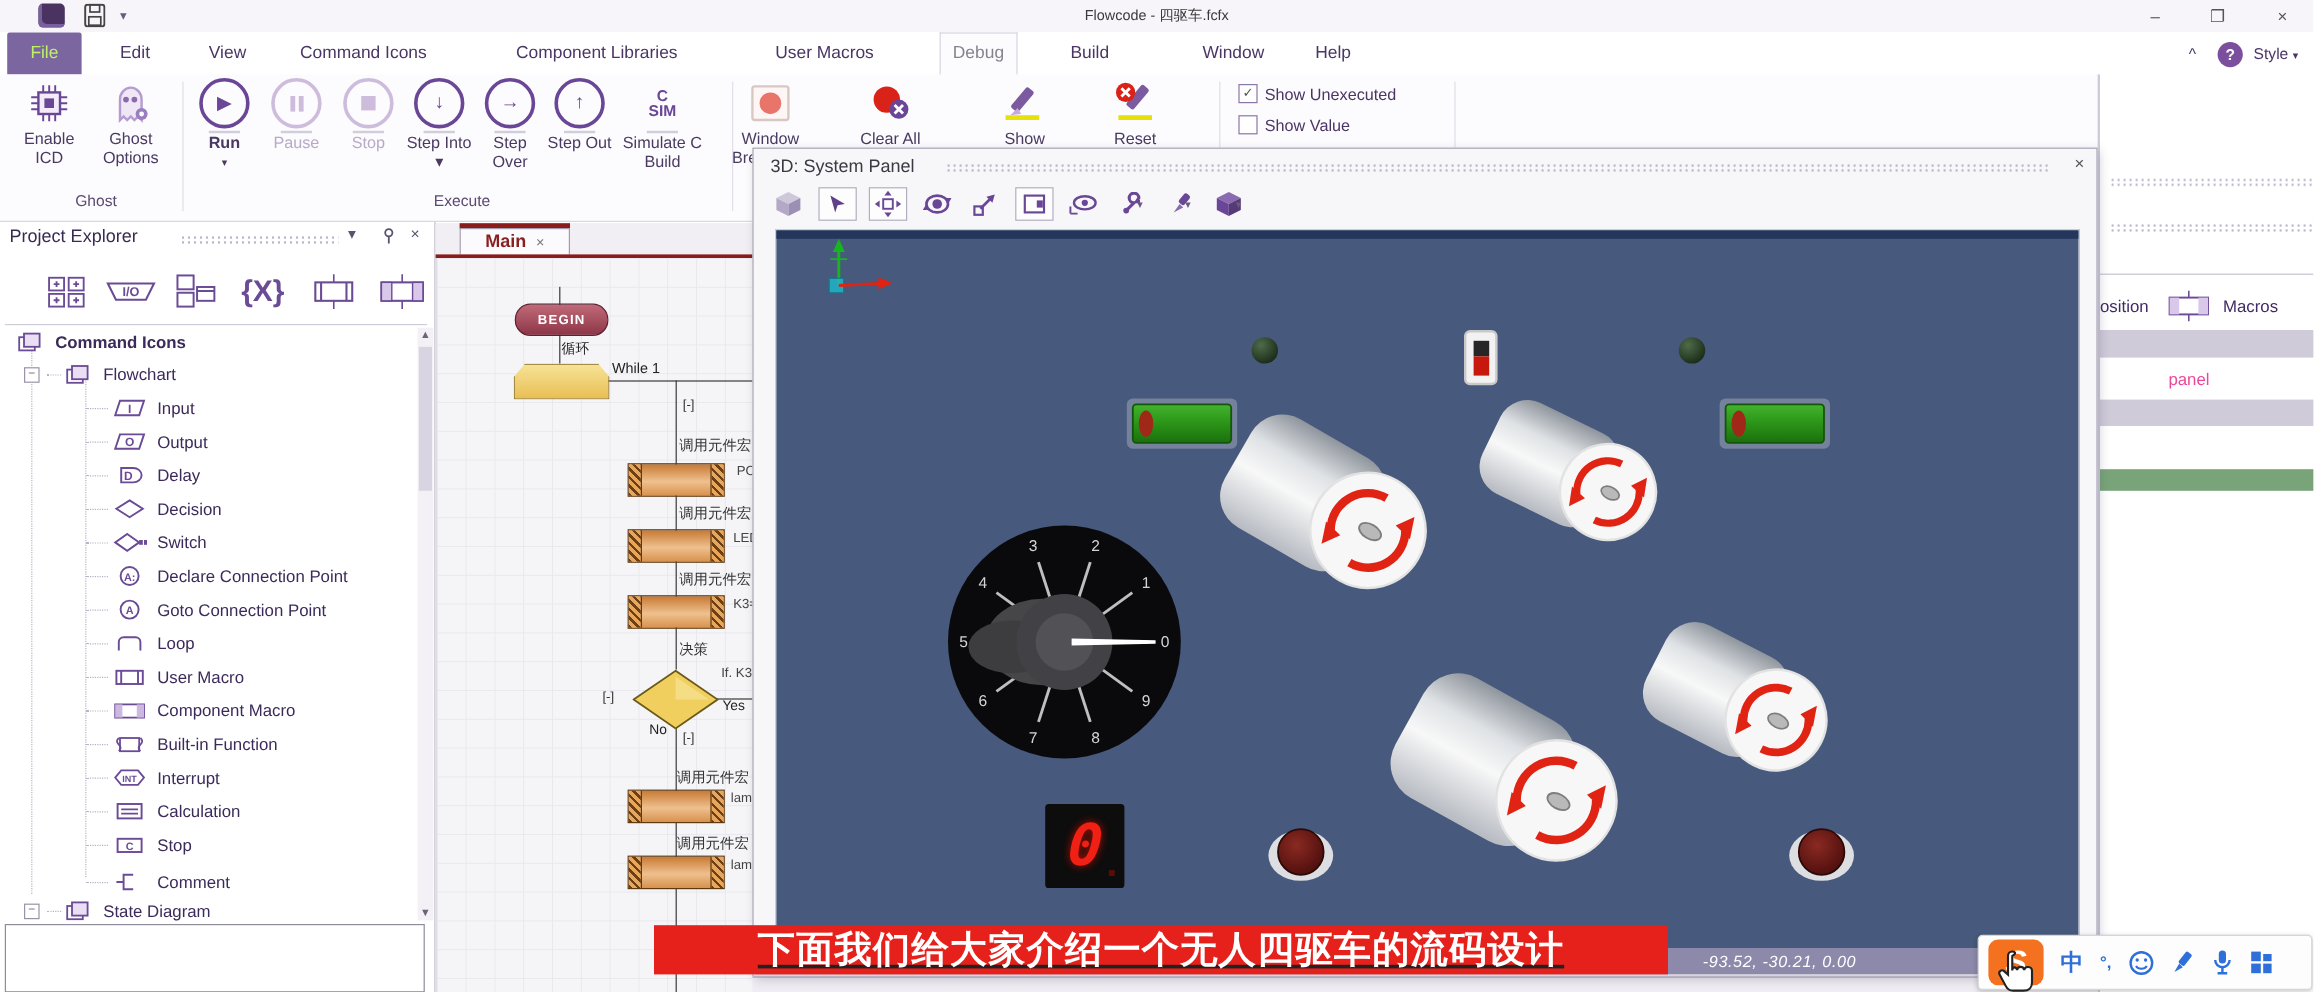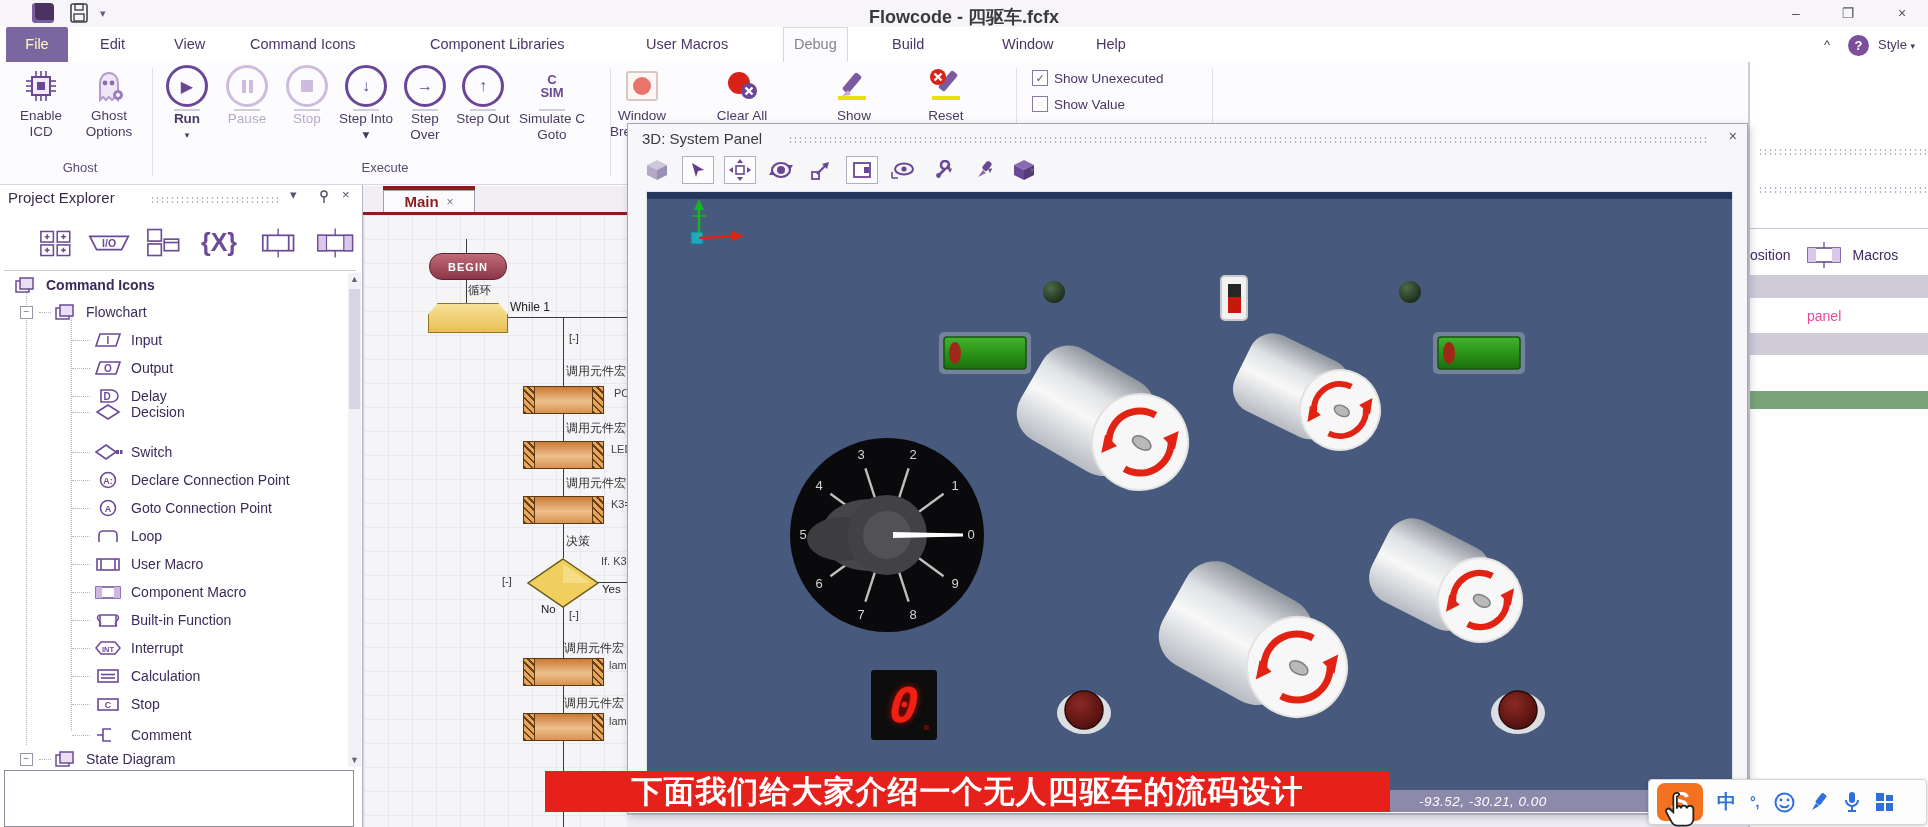--- a/index.html
+++ b/index.html
@@ -5,26 +5,26 @@
   html,body{margin:0;padding:0;background:#fff;}
   .app{position:relative;width:1928px;height:827px;overflow:hidden;background:#fff;
        font-family:"Liberation Sans","DejaVu Sans",sans-serif;color:#222;}
   .abs{position:absolute;}
   
   .titlebar{position:absolute;left:0;top:0;width:1928px;height:27px;background:#f7f5fa;}
   .appicon{position:absolute;left:32px;top:3px;width:22px;height:20px;border-radius:4px;
            background:#4a3360;box-shadow:inset 3px -3px 0 #7a5f9e;}
   .saveicon{position:absolute;left:70px;top:3px;width:18px;height:20px;}
   .qat-drop{position:absolute;left:100px;top:7px;font-size:11px;color:#6a5a80;}
-  .wtitle{position:absolute;left:0;right:0;top:5px;text-align:center;font-size:18px;color:#3a3a3a;font-weight:bold;}
+  .wtitle{position:absolute;left:0;right:0;top:5px;text-align:center;font-size:12px;color:#3a3a3a;}
   .winbtn{position:absolute;top:2px;width:40px;height:23px;text-align:center;font-size:14px;color:#555;line-height:23px;}
   
   .menubar{position:absolute;left:0;top:27px;width:1928px;height:35px;background:#ffffff;}
   .menu-item{position:absolute;top:0;height:35px;line-height:35px;font-size:14.5px;color:#4a3564;padding:0 10px;}
-  .menu-file{background:#7c66a0;color:#fef9c3;border-radius:2px 2px 0 0;}
+  .menu-file{background:#7c66a0;color:#bef264;border-radius:2px 2px 0 0;}
   .menu-active{color:#85838d;background:#fcfbfd;border:1px solid #d9d5e1;border-bottom:none;line-height:33px;}
   .mb-right{position:absolute;top:0;height:35px;line-height:35px;font-size:13px;color:#4a3564;}
   .helpdot{display:inline-block;width:21px;height:21px;border-radius:50%;background:#7c4f9e;color:#fff;
            text-align:center;line-height:21px;font-weight:bold;font-size:13px;vertical-align:middle;}
   
   .ribbon{position:absolute;left:0;top:62px;width:1928px;height:122px;background:#fcfbfd;border-bottom:1px solid #dad6e2;}
   .rsep{position:absolute;top:6px;height:108px;width:1px;background:#e2deea;}
   .rgroup-label{position:absolute;top:98px;font-size:13px;color:#5a4a72;text-align:center;}
   .ritem{position:absolute;top:2px;width:66px;text-align:center;}
   .rico{height:44px;display:flex;align-items:center;justify-content:center;}
@@ -108,21 +108,21 @@
             display:flex;align-items:center;justify-content:center;}
   .sevenseg span{font-family:"DejaVu Sans Mono","Liberation Mono",monospace;font-style:italic;font-weight:bold;
             font-size:48px;color:#f02015;text-shadow:0 0 7px #a81005;transform:skewX(-4deg);}
   .sevenseg .dp{position:absolute;right:8px;bottom:10px;width:5px;height:5px;background:#5a0d06;border-radius:1px;}
   .p3-status{position:absolute;left:1px;bottom:1px;width:1117px;height:22px;background:#8d89ab;color:#fff;
              font-size:13.5px;display:flex;align-items:center;}
   .p3-status span{margin-left:790px;letter-spacing:.5px;font-style:italic;}
   
   .bottomstrip{position:absolute;left:627px;top:814px;width:1121px;height:13px;background:#efedf3;border-top:1px solid #c8c4d2;}
   .banner{position:absolute;left:545px;top:771px;width:845px;height:41px;background:#e6211c;z-index:20;
-          display:flex;align-items:center;justify-content:center;}
+          display:flex;align-items:center;justify-content:center;text-decoration:underline;}
   .banner span{color:#fff;font-size:31px;font-weight:bold;letter-spacing:1px;white-space:nowrap;}
   .imebar{position:absolute;left:1648px;top:779px;width:277px;height:44px;background:#fdfdfd;border:1px solid #d5d5d8;
           border-radius:4px;box-shadow:0 1px 4px rgba(0,0,0,.2);z-index:30;display:flex;align-items:center;}
   .sogou{width:46px;height:38px;margin-left:8px;border-radius:8px;background:#f4711f;color:#fff;font-weight:bold;
          font-size:27px;display:flex;align-items:center;justify-content:center;font-style:italic;}
   .ime-ic{color:#2f6fd9;font-size:19px;font-weight:bold;margin-left:14px;display:flex;align-items:center;}
   .cursor{position:absolute;left:1662px;top:790px;z-index:40;}
   .clip{overflow:hidden;white-space:nowrap;text-align:center;}
 </style>
 </head>
@@ -262,21 +262,21 @@
       <div class="rlabel">Step Out</div>
     </div>
     <div class="ritem" style="left:514px;width:76px">
       <div class="rico">
           <div class="simtxt">
         <div>C</div>
         <div>SIM</div>
       </div>
         </div>
       <div class="runder"></div>
-      <div class="rlabel">Simulate C Goto</div>
+      <div class="rlabel">Simulate C Build</div>
     </div>
     <div class="rsep" style="left:610px"></div>
     <div class="rgroup-label" style="left:330px;width:110px">Execute</div>
 
     <div class="ritem" style="left:610px;width:64px">
       <div class="rico">
           <svg width="38" height="36" viewBox="0 0 38 36">
         <rect x="4" y="4" width="30" height="28" rx="2" fill="#fdf6f4" stroke="#d8c8c4" stroke-width="2"></rect>
         <circle cx="19" cy="18" r="9" fill="#e8746a"></circle>
           </svg>
@@ -416,21 +416,21 @@
         <span class="tlabel">Output</span>
       </div>
       <div class="trow" style="top:111px;left:68px">
         <i class="stub"></i>
         <svg class="ticon" width="30" height="18" viewBox="0 0 30 18">
           <path d="M8,3 h10 a7,6 0 0 1 0,12 h-10 z" fill="#fff" stroke="#6b4a96" stroke-width="1.6"></path>
           <text x="14" y="13" text-anchor="middle" font-size="10" font-weight="bold" fill="#6b4a96">D</text>
         </svg>
         <span class="tlabel">Delay</span>
       </div>
-      <div class="trow" style="top:127px;left:68px">
+      <div class="trow" style="top:139px;left:68px">
         <i class="stub"></i>
         <svg class="ticon" width="30" height="18" viewBox="0 0 30 18">
           <polygon points="15,2 26,9 15,16 4,9" fill="#fff" stroke="#6b4a96" stroke-width="1.6"></polygon>
         </svg>
         <span class="tlabel">Decision</span>
       </div>
       <div class="trow" style="top:167px;left:68px">
         <i class="stub"></i>
         <svg class="ticon" width="30" height="18" viewBox="0 0 30 18">
           <polygon points="13,2 23,9 13,16 3,9" fill="#fff" stroke="#6b4a96" stroke-width="1.6"></polygon>

